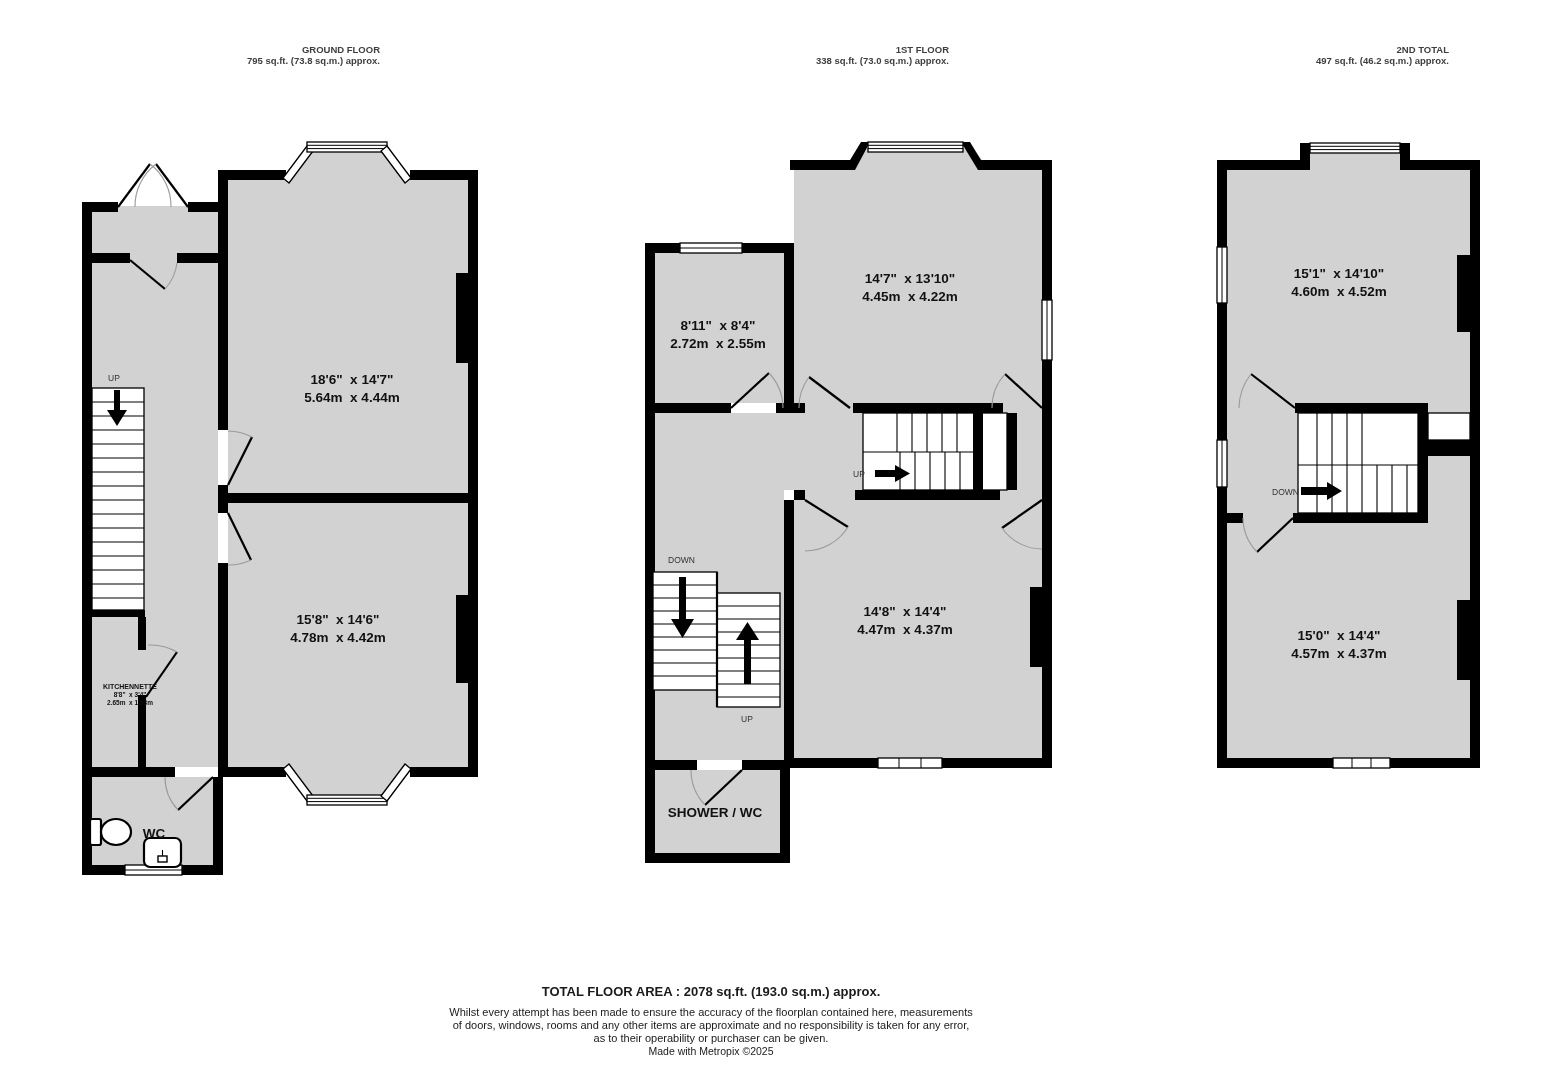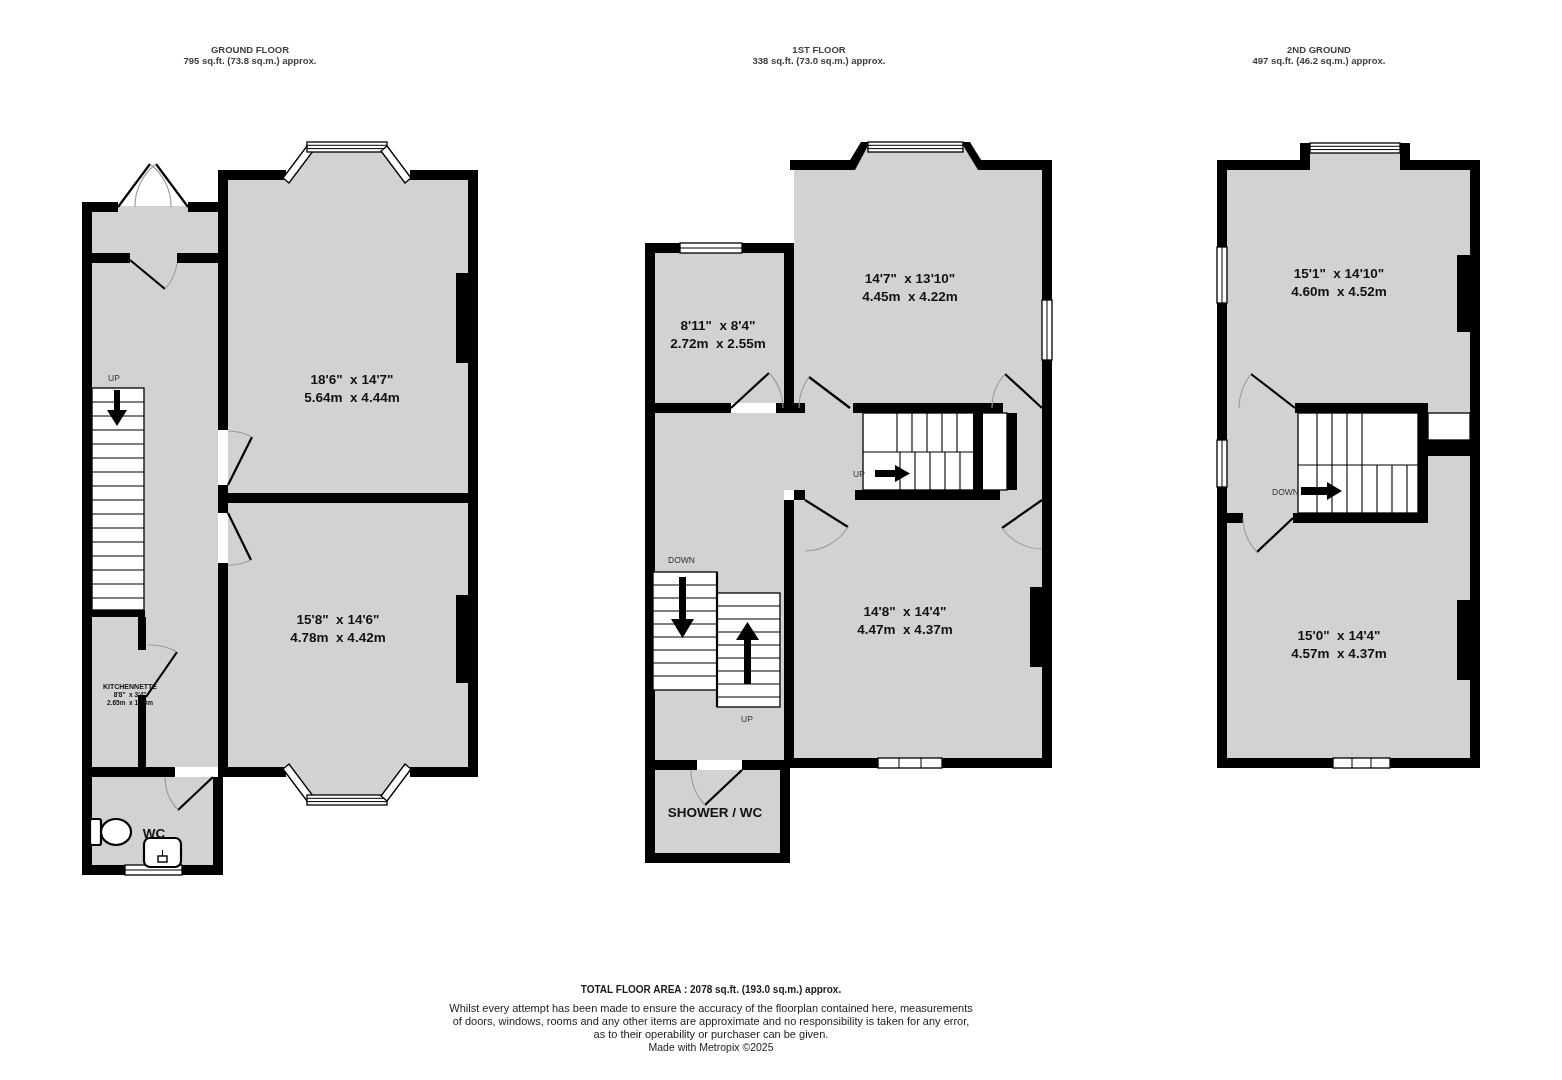--- a/index.html
+++ b/index.html
@@ -1,56 +1,56 @@
 <!DOCTYPE html>
 <html><head>
 <meta charset="utf-8">
 <style>
   html,body{margin:0;padding:0;background:#fff;}
   #canvas{position:relative;width:1562px;height:1080px;background:#ffffff;overflow:hidden;
           font-family:"Liberation Sans",sans-serif;}
-  .floor-title{position:absolute;text-align:center;color:#3e3e3e;font-size:9.5px;font-weight:bold;
+  .floor-title{position:absolute;text-align:right;color:#3e3e3e;font-size:9.5px;font-weight:bold;
                line-height:11px;width:260px;}
   svg.plan{position:absolute;}
   svg text{white-space:pre;}
   .wall{fill:#000000;}
   .room{fill:#d2d2d2;}
   .stair{fill:#ffffff;stroke:#000000;stroke-width:1.3;}
   .sline{stroke:#000000;stroke-width:1.1;}
   .win{fill:#ffffff;stroke:#000000;stroke-width:1.3;}
   .wline{stroke:#000000;stroke-width:1;}
   .leaf{stroke:#000000;stroke-width:2.2;fill:none;}
   .arc{stroke:#9a9a9a;stroke-width:1.1;fill:none;}
   .dim{font-size:13.5px;font-weight:bold;fill:#111111;text-anchor:middle;}
   .dim-xs{font-size:7px;font-weight:bold;fill:#111111;text-anchor:middle;}
   .dim-xxs{font-size:6.5px;font-weight:bold;fill:#111111;text-anchor:middle;}
   .updown{font-size:8.5px;fill:#333333;}
   .fixture{fill:#ffffff;stroke:#000000;stroke-width:2.2;}
   .fixture-thin{fill:#ffffff;stroke:#000000;stroke-width:1.4;}
   .arrow{fill:#000000;}
   #footer{position:absolute;left:431px;top:984px;width:560px;text-align:center;color:#1a1a1a;}
-  #footer .total{font-size:10px;font-weight:bold;margin-bottom:7px;}
+  #footer .total{font-size:13px;font-weight:bold;margin-bottom:7px;}
   #footer .disc{font-size:11px;line-height:13px;}
   #footer .credit{font-size:10.5px;line-height:13px;}
 </style>
 </head>
 <body>
 
 <div id="canvas">
 
   <div class="floor-title" style="left:120px;top:44px;">
     <div>GROUND FLOOR</div>
     <div>795 sq.ft. (73.8 sq.m.) approx.</div>
   </div>
   <div class="floor-title" style="left:689px;top:44px;">
     <div>1ST FLOOR</div>
     <div>338 sq.ft. (73.0 sq.m.) approx.</div>
   </div>
   <div class="floor-title" style="left:1189px;top:44px;">
-    <div>2ND GROUND</div>
+    <div>2ND TOTAL</div>
     <div>497 sq.ft. (46.2 sq.m.) approx.</div>
   </div>
 
   <svg class="plan" style="left:80px;top:140px;" width="405" height="740" viewBox="0 0 405 740">
 
     <g>
       <rect class="room" x="12" y="66" width="126" height="52"></rect>
       <rect class="room" x="12" y="116" width="126" height="511"></rect>
       <rect class="room" x="12" y="637" width="121" height="88"></rect>
       <rect class="room" x="148" y="40" width="240" height="587"></rect>

